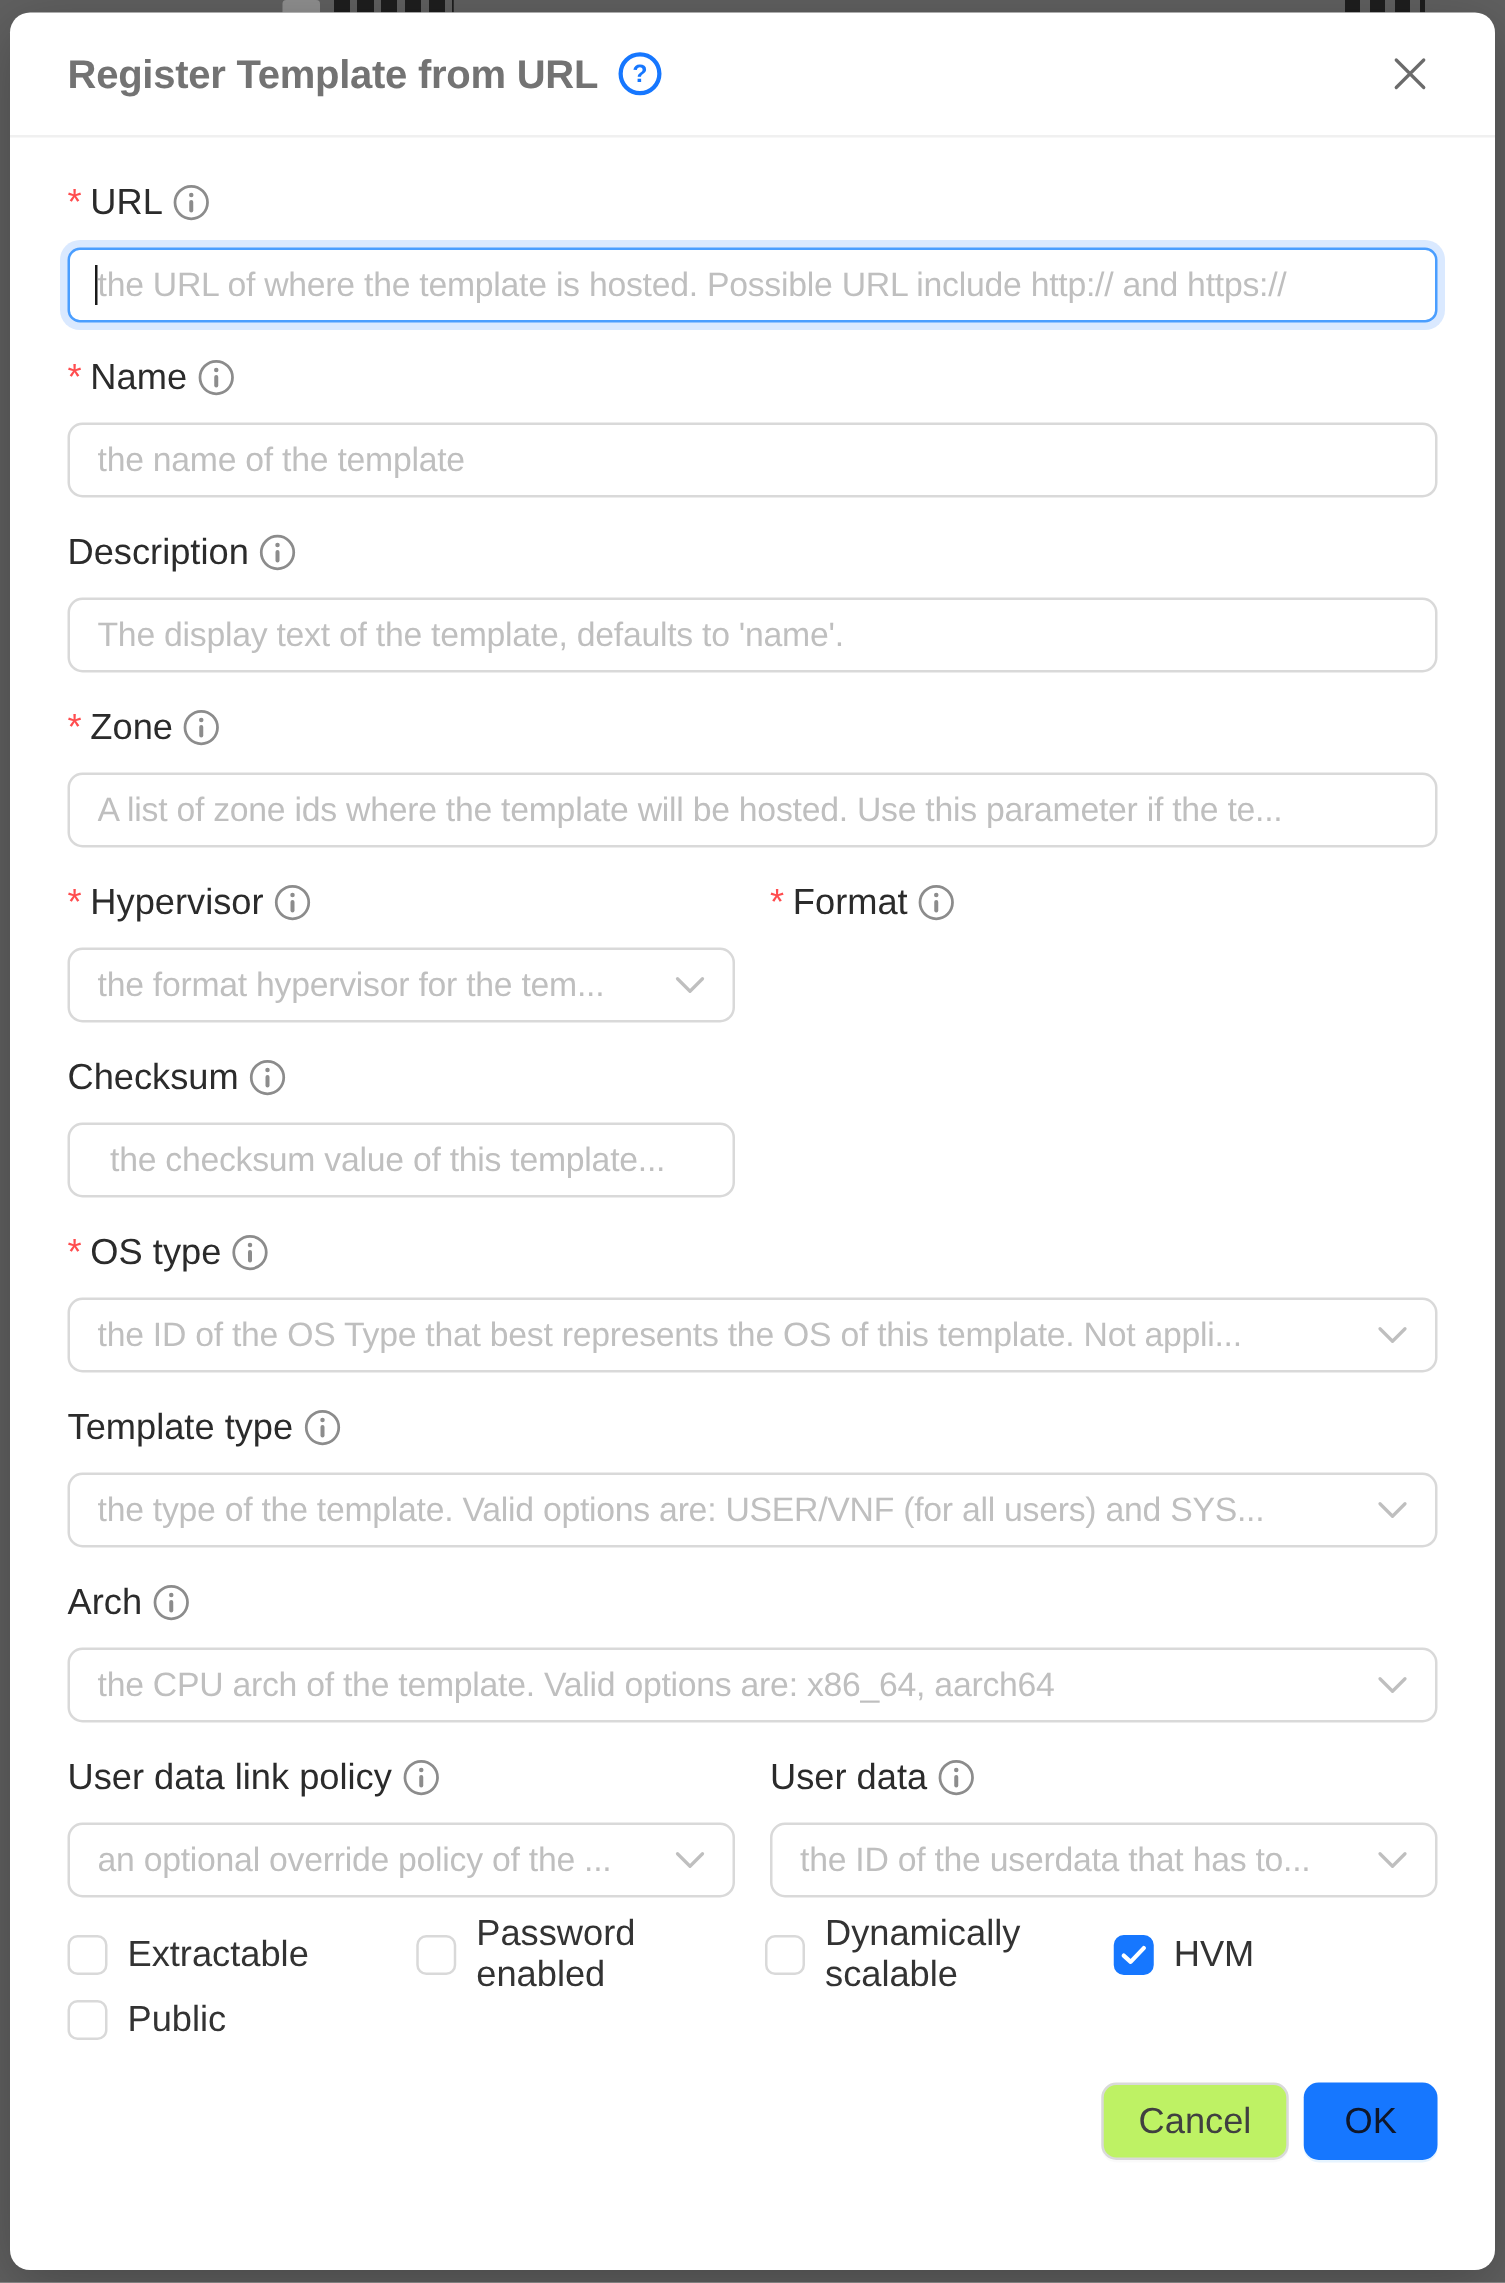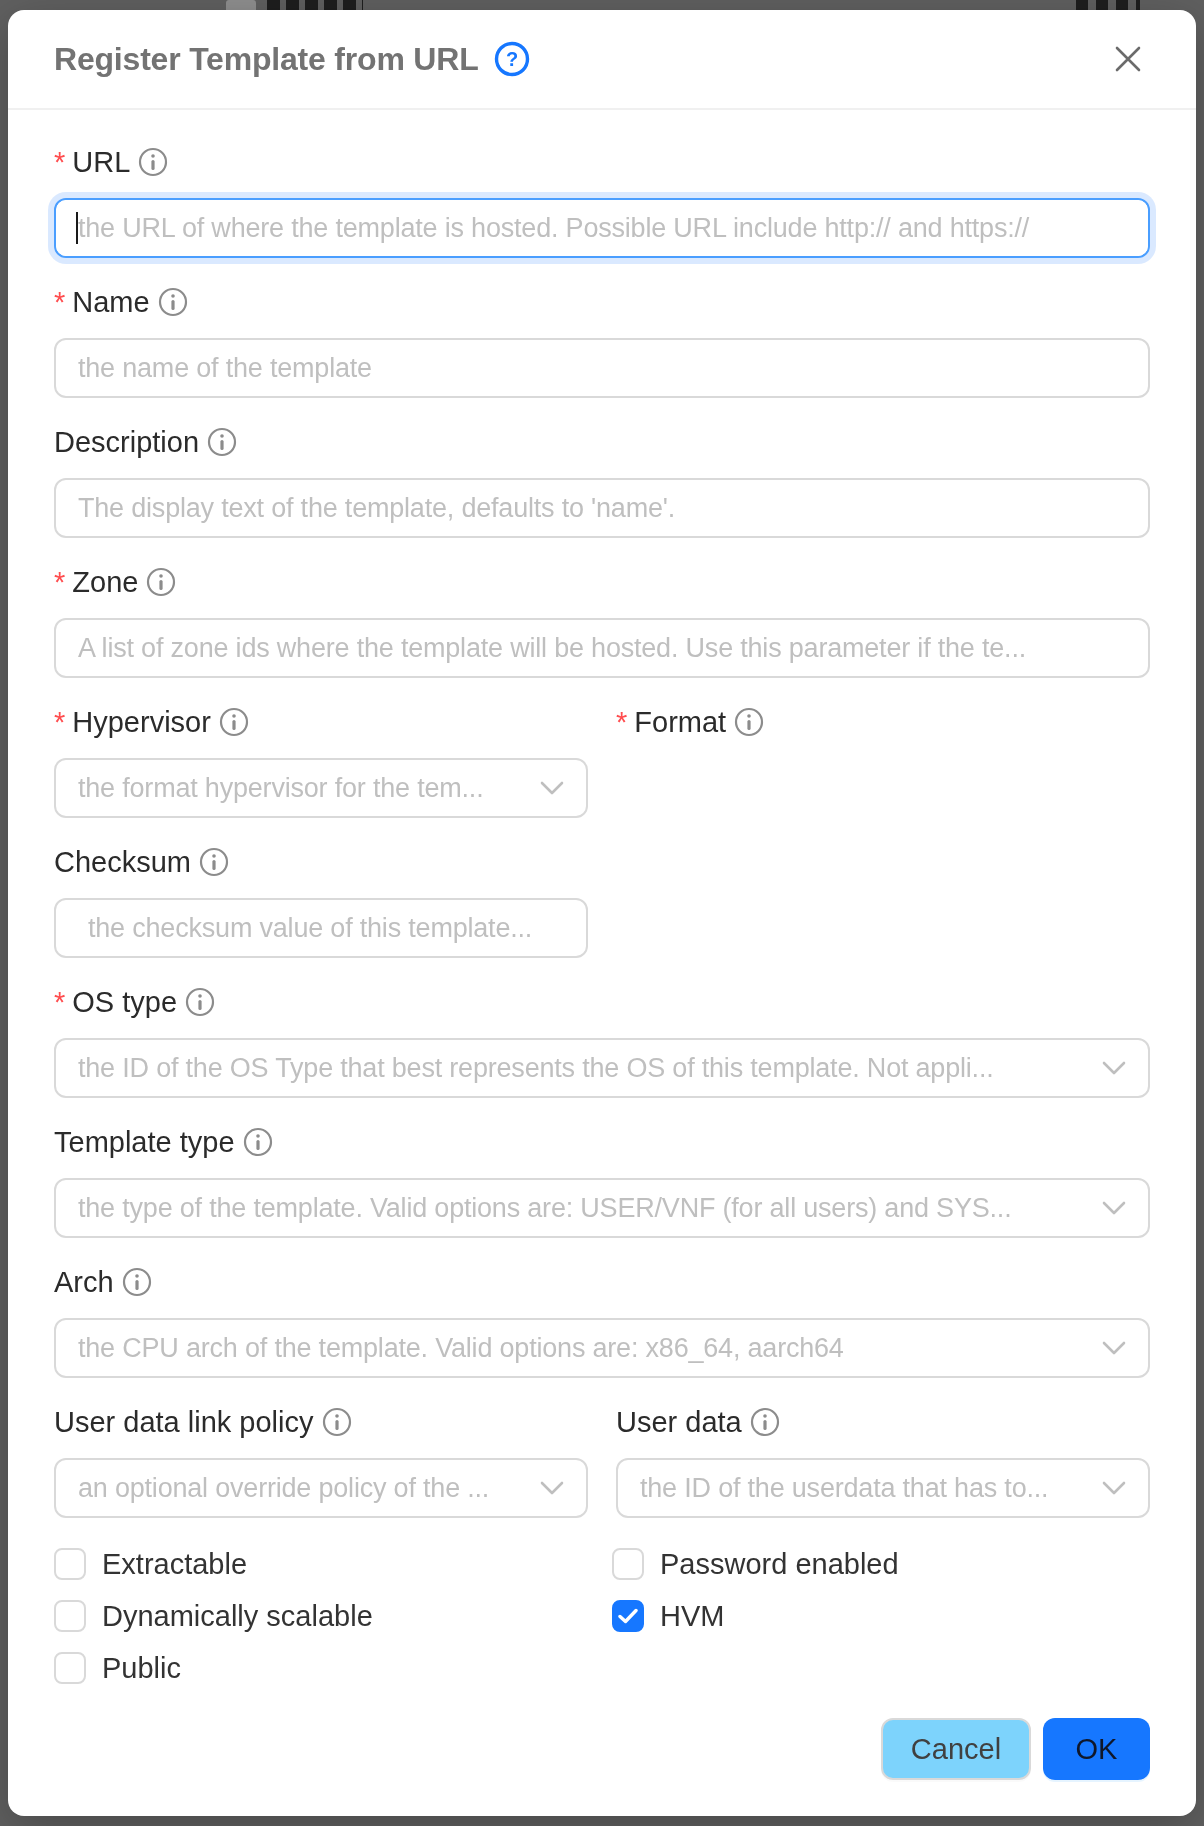--- a/index.html
+++ b/index.html
@@ -61,33 +61,34 @@
     display: flex; align-items: center;
     font-size: 27px; color: #bfbfbf; letter-spacing: -0.2px;
     overflow: hidden; white-space: nowrap;
   }
   input.control { display: block; line-height: 56px; color: #2b2b2b; outline: none; text-overflow: ellipsis; }
   input.control::placeholder { color: #bfbfbf; opacity: 1; }
   .control.focused {
     border-color: #4a9eff;
     box-shadow: 0 0 0 6px rgba(22,119,255,0.16);
     position: relative;
+    border-radius: 10px;
   }
   .caret {
     position: absolute; left: 20px; top: 12px;
     width: 2px; height: 32px; background: #1a1a1a;
   }
   .select .sel-text { flex: 1; overflow: hidden; white-space: nowrap; text-overflow: ellipsis; }
   .select .chevron { flex: none; margin-left: 12px; display: inline-flex; }
   .row-2col { display: grid; grid-template-columns: 1fr 1fr; column-gap: 28px; }
   .half { width: calc(50% - 14px); padding-left: 32px; }
 
   
   .checkbox-grid {
-    display: grid; grid-template-columns: 1fr 1fr;
+    display: grid; grid-template-columns: 1fr 1fr 1fr 1fr;
     column-gap: 28px; row-gap: 11px; margin-top: 2px; gap: 20px;
   }
   .checkbox-item { display: flex; align-items: center; height: 32px; cursor: pointer; }
   .checkbox-box {
     width: 32px; height: 32px; flex: none;
     border: 2px solid #d9d9d9; border-radius: 8px; background: #fff;
     display: flex; align-items: center; justify-content: center;
   }
   .checkbox-box.checked { background: #1677ff; border-color: #1677ff; }
   .checkbox-label { margin-left: 16px; font-size: 29px; color: #333333; }
@@ -97,21 +98,21 @@
     display: flex; justify-content: flex-end; align-items: center;
     gap: 12px; margin-top: 34px; padding-bottom: 42px;
   }
   .btn {
     height: 62px; border-radius: 12px; font-size: 29px;
     font-family: "Liberation Sans", sans-serif;
     display: flex; align-items: center; justify-content: center;
     cursor: pointer;
   }
   .btn-cancel {
-    width: 150px; background: #7dd3fc; color: #404040;
+    width: 150px; background: #bef264; color: #404040;
     border: 2px solid #d9d9d9;
     box-shadow: 0 2px 0 rgba(0,0,0,0.02);
   }
   .btn-ok {
     width: 107px; background: #1677ff; color: #0f172a; border: none;
     box-shadow: 0 2px 0 rgba(5,145,255,0.1);
   }
 </style>
 </head>
 <body>

